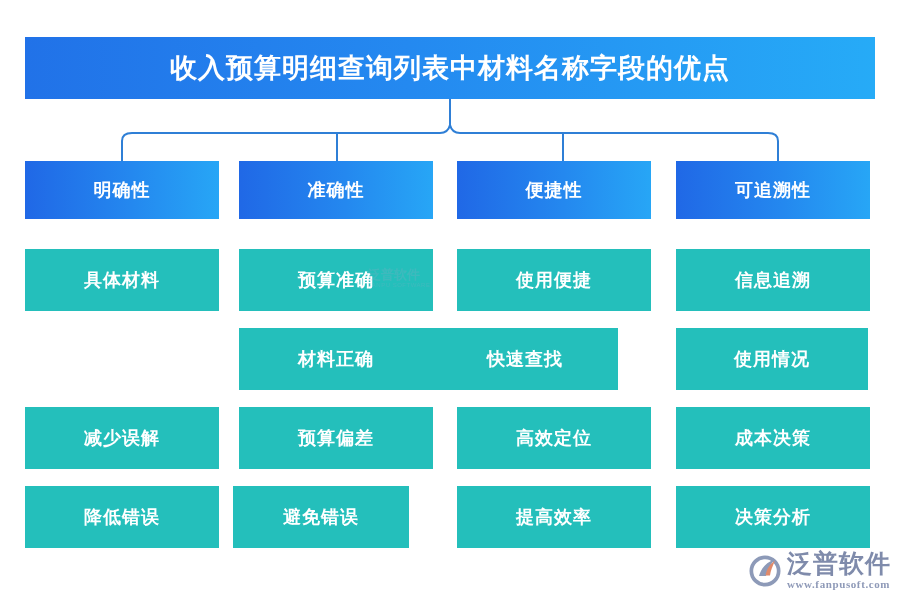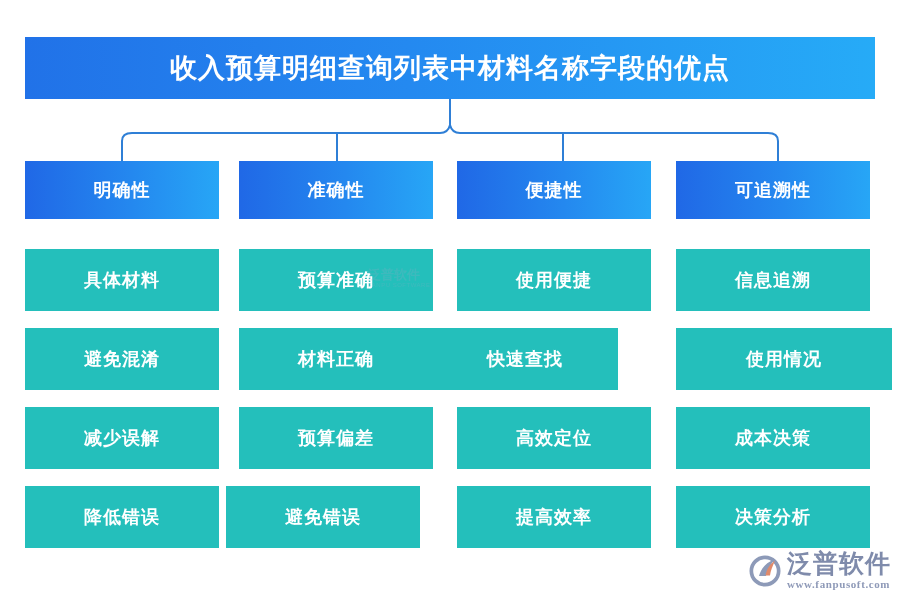--- a/index.html
+++ b/index.html
@@ -193,60 +193,57 @@
     <div class="cat-box" style="left:676px; width:194px;">
       <span class="cat-label">可追溯性</span>
     </div>
   </div>
 
   <div class="items-layer">
 
     <div class="item-box" style="left:25px;  top:249px; width:194px;">
       <span class="item-label">具体材料</span>
     </div>
-    <div class="item-box" style="left:25px;  top:328px; width:194px;">
-      <span class="item-label">避免混淆</span>
-    </div>
     <div class="item-box" style="left:25px;  top:407px; width:194px;">
       <span class="item-label">减少误解</span>
     </div>
     <div class="item-box" style="left:25px;  top:486px; width:194px;">
       <span class="item-label">降低错误</span>
     </div>
 
     <div class="item-box" style="left:239px; top:249px; width:194px;align-items:center;">
       <span class="item-label">预算准确</span>
     </div>
     <div class="item-box" style="left:239px; top:328px; width:194px;">
       <span class="item-label">材料正确</span>
     </div>
     <div class="item-box" style="left:239px; top:407px; width:194px;">
       <span class="item-label">预算偏差</span>
     </div>
-    <div class="item-box" style="left:226px; top:486px; width:194px;">
+    <div class="item-box" style="left:233px; top:486px; width:176px;">
       <span class="item-label">避免错误</span>
     </div>
 
     <div class="item-box" style="left:457px; top:249px; width:194px;">
       <span class="item-label">使用便捷</span>
     </div>
     <div class="item-box" style="left:432px; top:328px; width:186px;">
       <span class="item-label">快速查找</span>
     </div>
     <div class="item-box" style="left:457px; top:407px; width:194px;">
       <span class="item-label">高效定位</span>
     </div>
     <div class="item-box" style="left:457px; top:486px; width:194px;text-align:center;">
       <span class="item-label">提高效率</span>
     </div>
 
     <div class="item-box" style="left:676px; top:249px; width:194px;">
       <span class="item-label">信息追溯</span>
     </div>
-    <div class="item-box" style="left:676px; top:328px; width:216px;">
+    <div class="item-box" style="left:676px; top:328px; width:192px;">
       <span class="item-label">使用情况</span>
     </div>
     <div class="item-box" style="left:676px; top:407px; width:194px;">
       <span class="item-label">成本决策</span>
     </div>
     <div class="item-box" style="left:676px; top:486px; width:194px;">
       <span class="item-label">决策分析</span>
     </div>
   </div>
 

